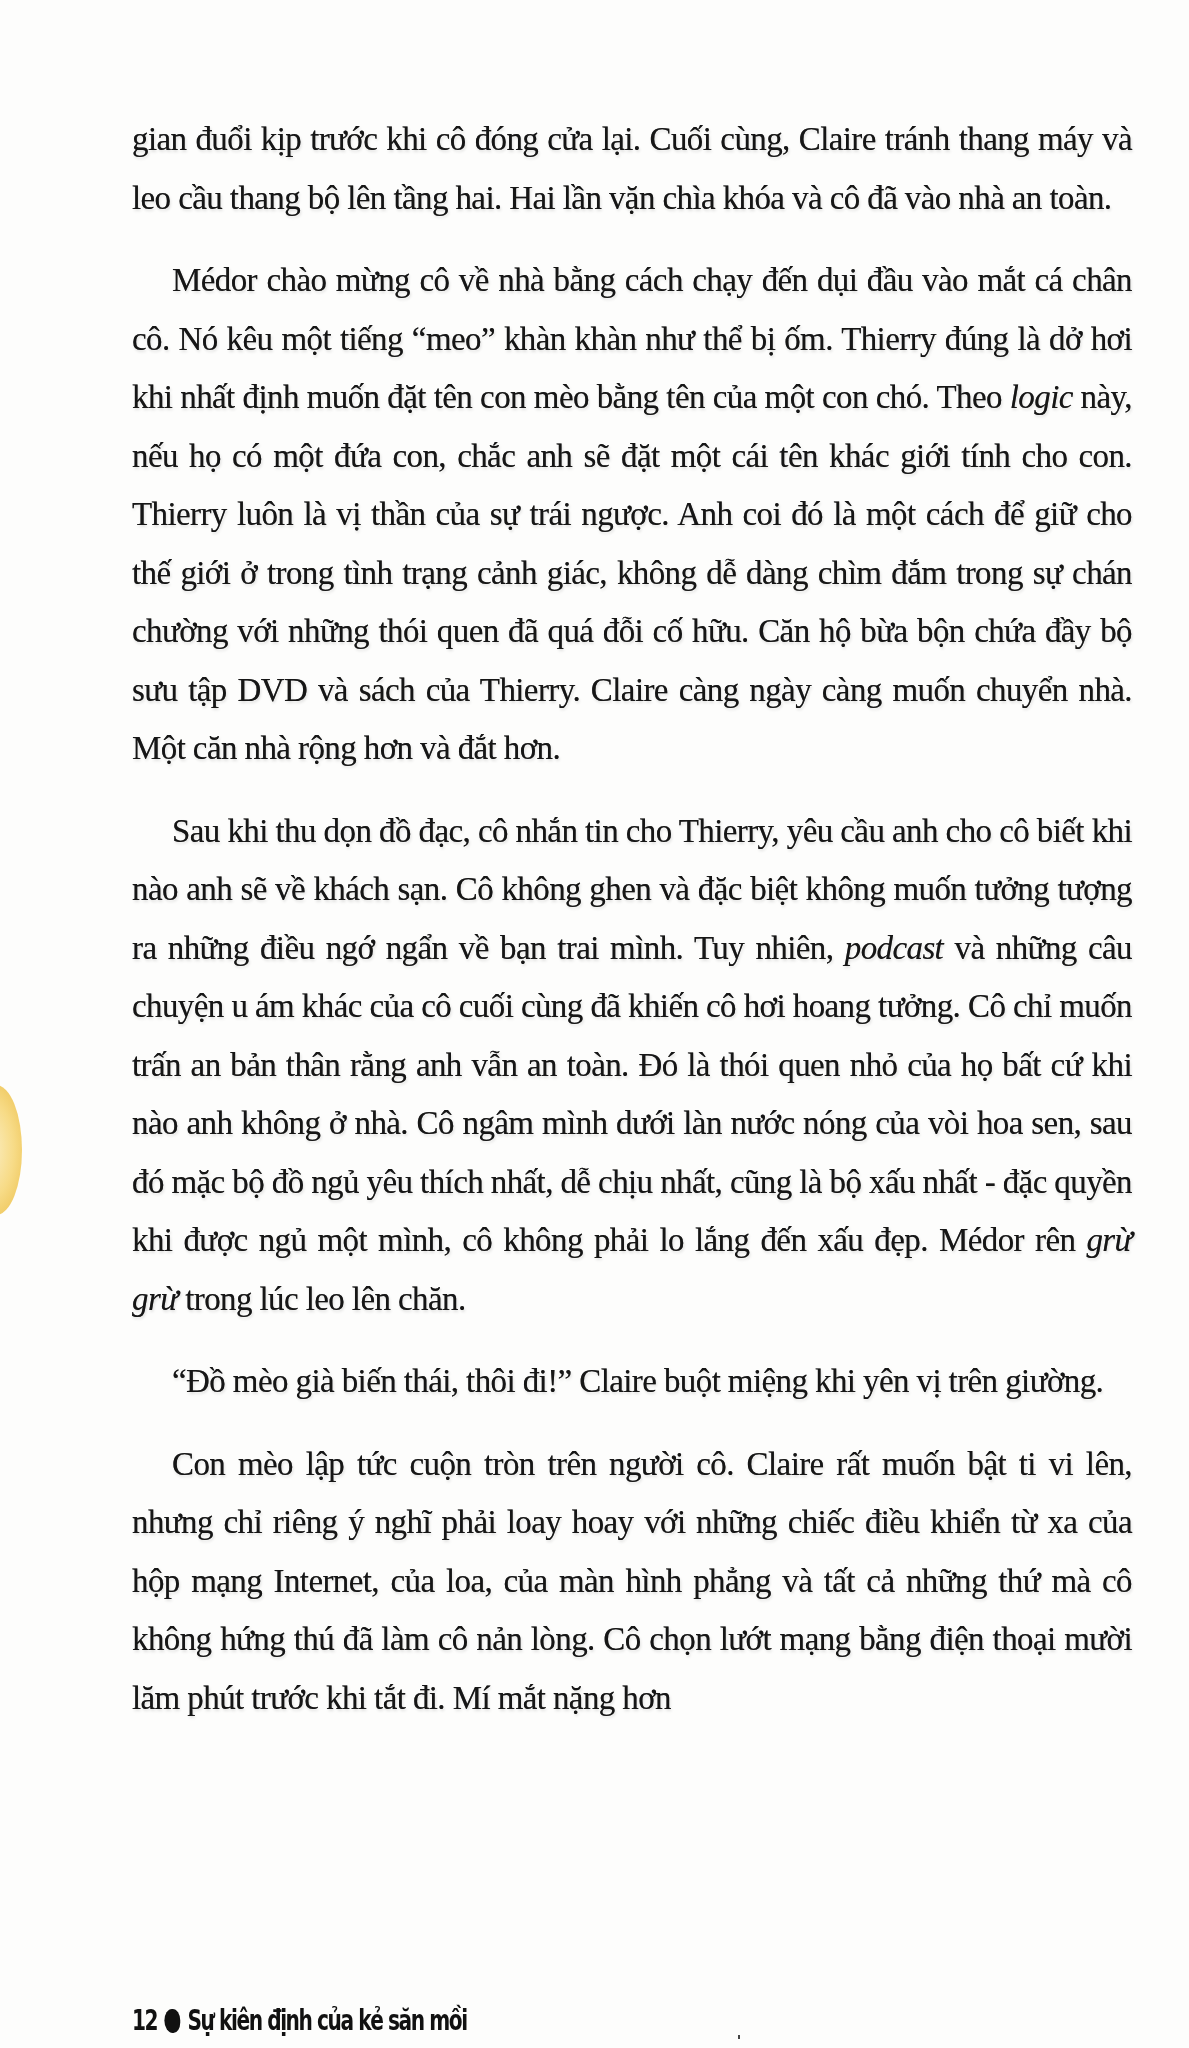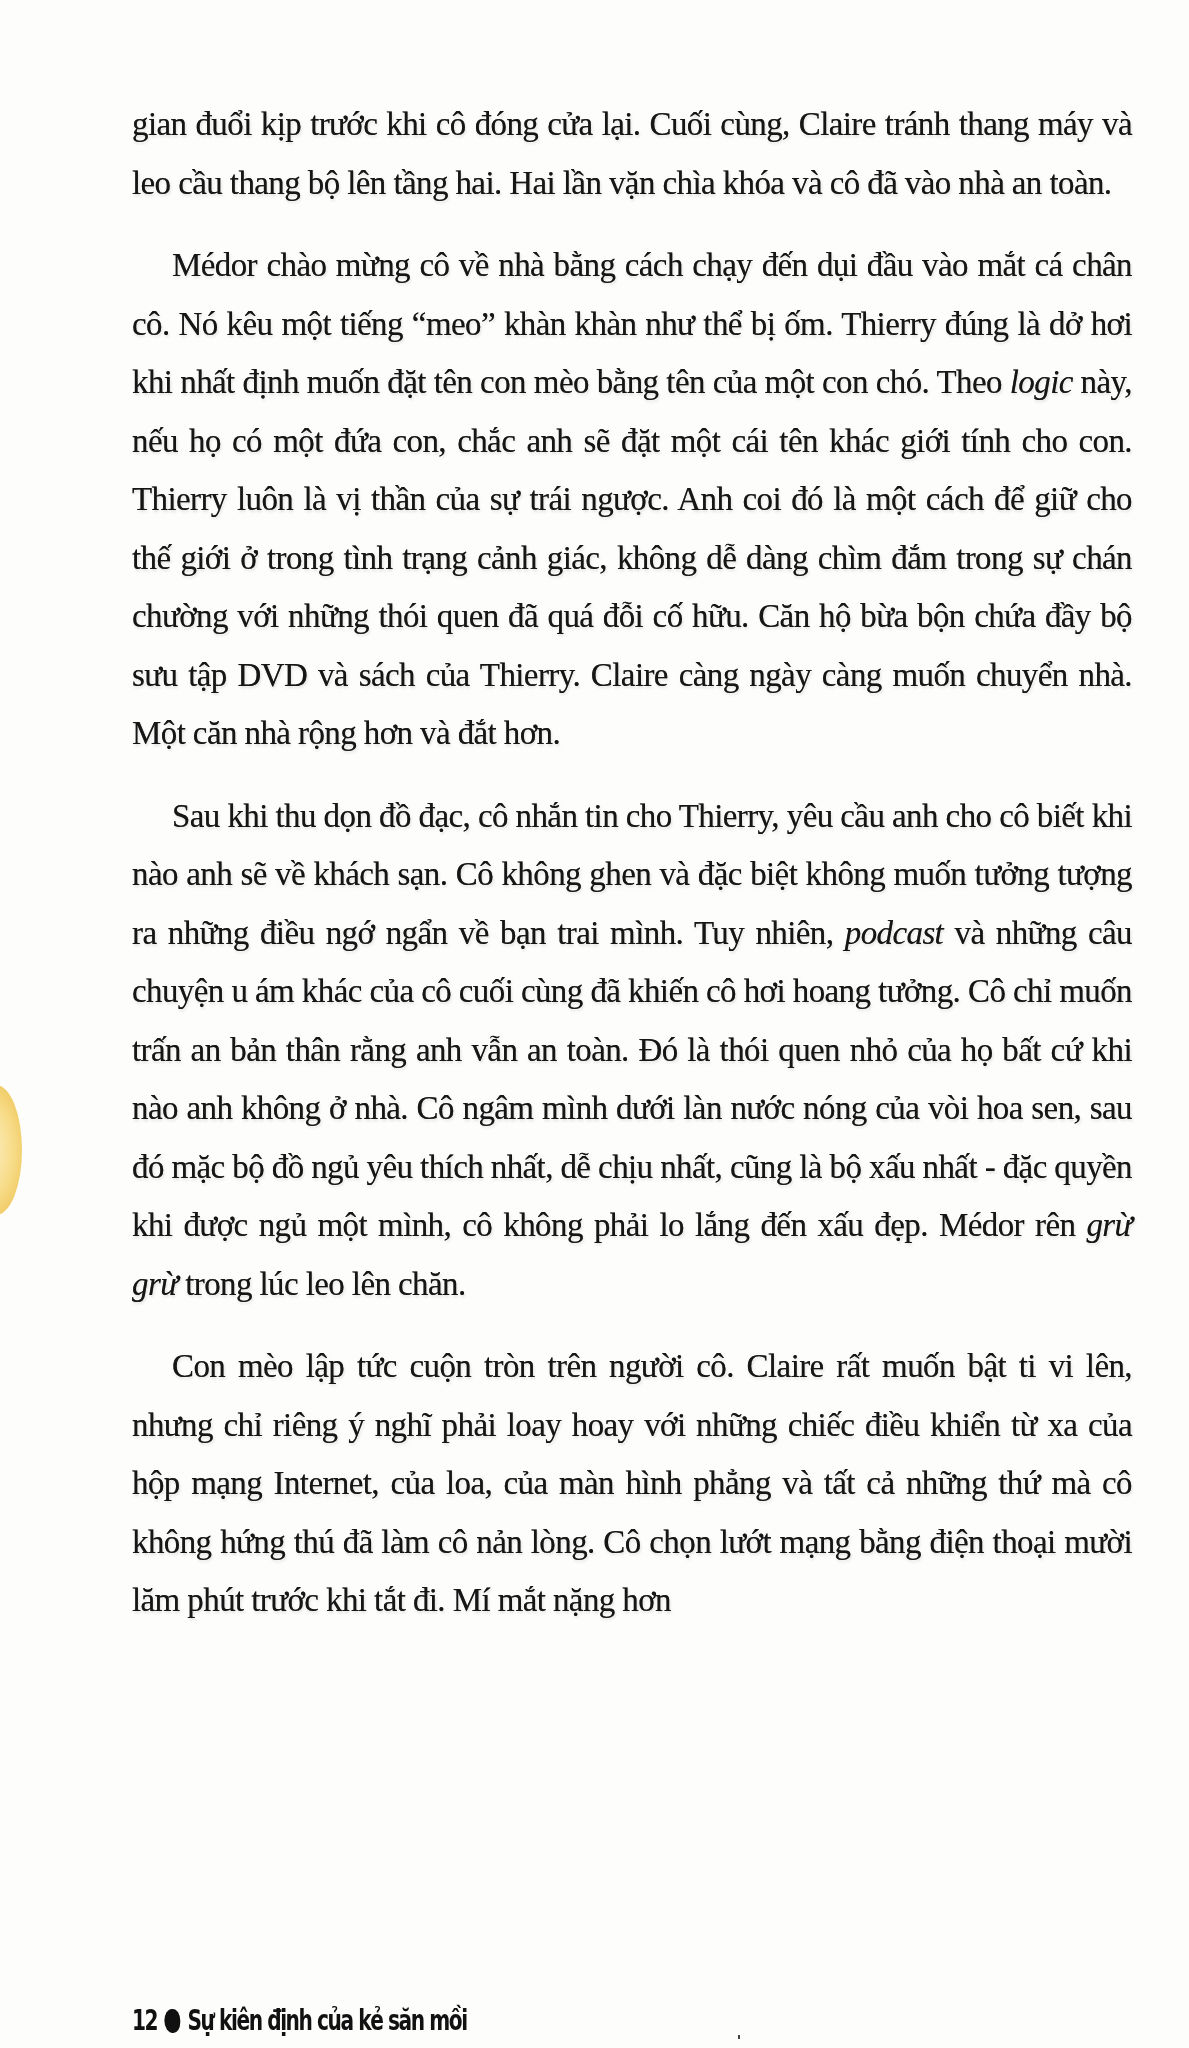--- a/index.html
+++ b/index.html
@@ -4,21 +4,21 @@
 <style>
   html, body { margin: 0; padding: 0; }
   body {
     width: 1189px; height: 2048px; overflow: hidden;
     background: #fdfdfc;
     position: relative;
     font-family: "Liberation Serif", "DejaVu Serif", serif;
     color: #161616;
   }
   .page {
-    position: absolute; left: 132px; top: 95px; width: 1000px;
+    position: absolute; left: 132px; top: 110px; width: 1000px;
   }
   .para {
     font-size: 33px;
     line-height: 58.5px;
     text-align: justify;
     margin: 0 0 24px 0;
     letter-spacing: -0.6px;
     word-spacing: 0px;
     font-weight: 500;
     text-shadow: 0 0 0.6px rgba(0,0,0,0.55), 1px 2px 3px rgba(0,0,0,0.12);
@@ -47,20 +47,21 @@
 </style>
 </head>
 <body>
 
 <div class="stain"></div>
 
 <div class="page">
   <p class="para first"><span>gian đuổi kịp trước khi cô đóng cửa lại. Cuối cùng, Claire tránh thang máy và leo cầu thang bộ lên tầng hai. Hai lần vặn chìa khóa và cô đã vào nhà an toàn.</span></p>
   <p class="para indent"><span>Médor chào mừng cô về nhà bằng cách chạy đến dụi đầu vào mắt cá chân cô. Nó kêu một tiếng “meo” khàn khàn như thể bị ốm. Thierry đúng là dở hơi khi nhất định muốn đặt tên con mèo bằng tên của một con chó. Theo </span><em>logic</em><span> này, nếu họ có một đứa con, chắc anh sẽ đặt một cái tên khác giới tính cho con. Thierry luôn là vị thần của sự trái ngược. Anh coi đó là một cách để giữ cho thế giới ở trong tình trạng cảnh giác, không dễ dàng chìm đắm trong sự chán chường với những thói quen đã quá đỗi cố hữu. Căn hộ bừa bộn chứa đầy bộ sưu tập DVD và sách của Thierry. Claire càng ngày càng muốn chuyển nhà. Một căn nhà rộng hơn và đắt hơn.</span></p>
   <p class="para indent"><span>Sau khi thu dọn đồ đạc, cô nhắn tin cho Thierry, yêu cầu anh cho cô biết khi nào anh sẽ về khách sạn. Cô không ghen và đặc biệt không muốn tưởng tượng ra những điều ngớ ngẩn về bạn trai mình. Tuy nhiên, </span><em>podcast</em><span> và những câu chuyện u ám khác của cô cuối cùng đã khiến cô hơi hoang tưởng. Cô chỉ muốn trấn an bản thân rằng anh vẫn an toàn. Đó là thói quen nhỏ của họ bất cứ khi nào anh không ở nhà. Cô ngâm mình dưới làn nước nóng của vòi hoa sen, sau đó mặc bộ đồ ngủ yêu thích nhất, dễ chịu nhất, cũng là bộ xấu nhất - đặc quyền khi được ngủ một mình, cô không phải lo lắng đến xấu đẹp. Médor rên </span><em>grừ grừ</em><span> trong lúc leo lên chăn.</span></p>
+  <p class="para indent"><span>“Đồ mèo già biến thái, thôi đi!” Claire buột miệng khi yên vị trên giường.</span></p>
   <p class="para indent"><span>Con mèo lập tức cuộn tròn trên người cô. Claire rất muốn bật ti vi lên, nhưng chỉ riêng ý nghĩ phải loay hoay với những chiếc điều khiển từ xa của hộp mạng Internet, của loa, của màn hình phẳng và tất cả những thứ mà cô không hứng thú đã làm cô nản lòng. Cô chọn lướt mạng bằng điện thoại mười lăm phút trước khi tắt đi. Mí mắt nặng hơn</span></p>
 </div>
 
 <div class="footer">
   <span>12</span>
   <span class="icon"></span>
   <span>Sự kiên định của kẻ săn mồi</span>
 </div>
 
 <div class="speck"></div>

